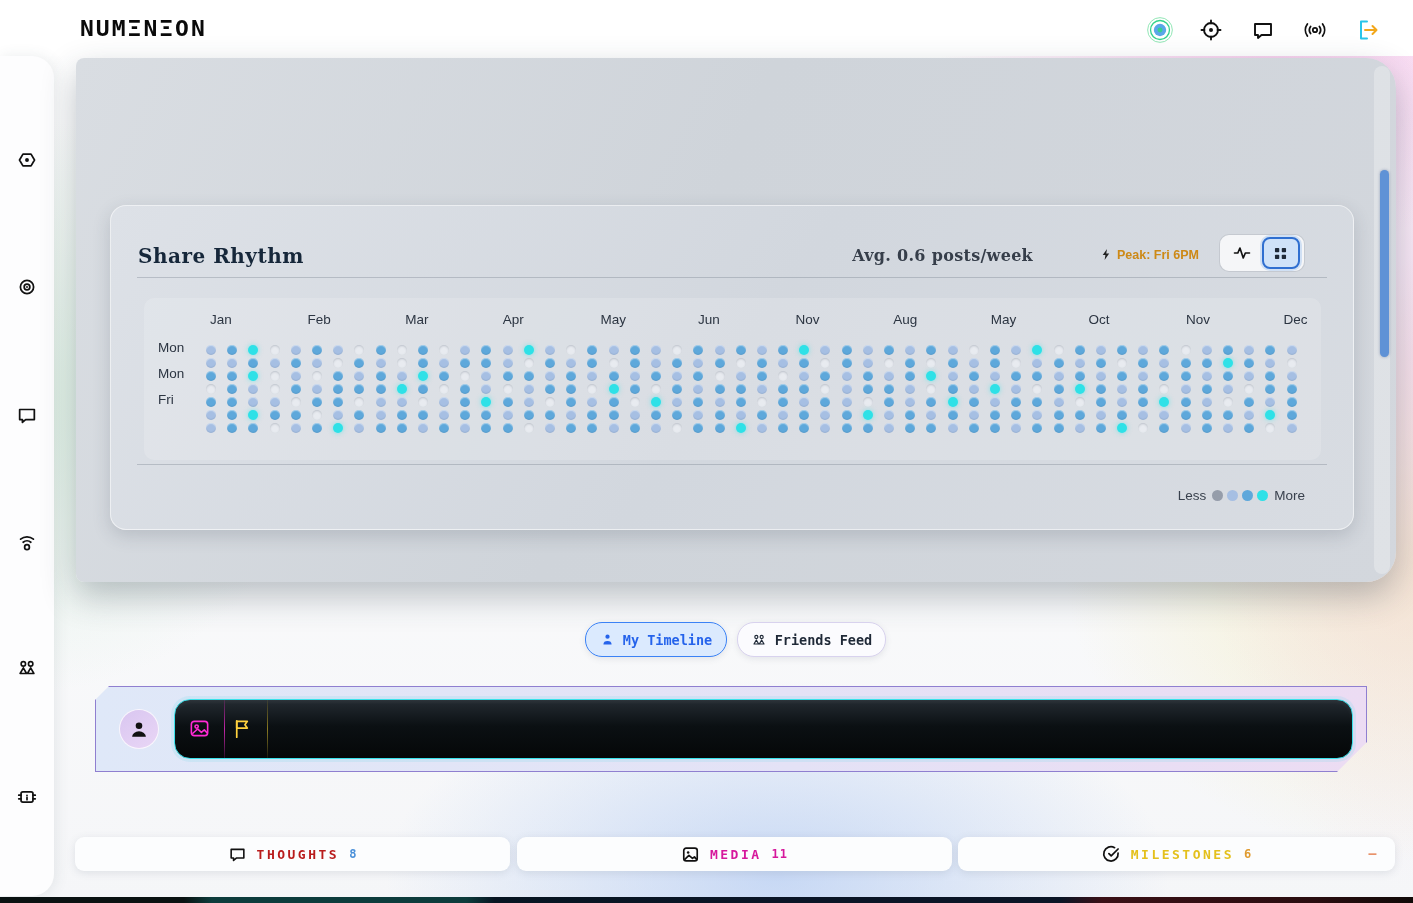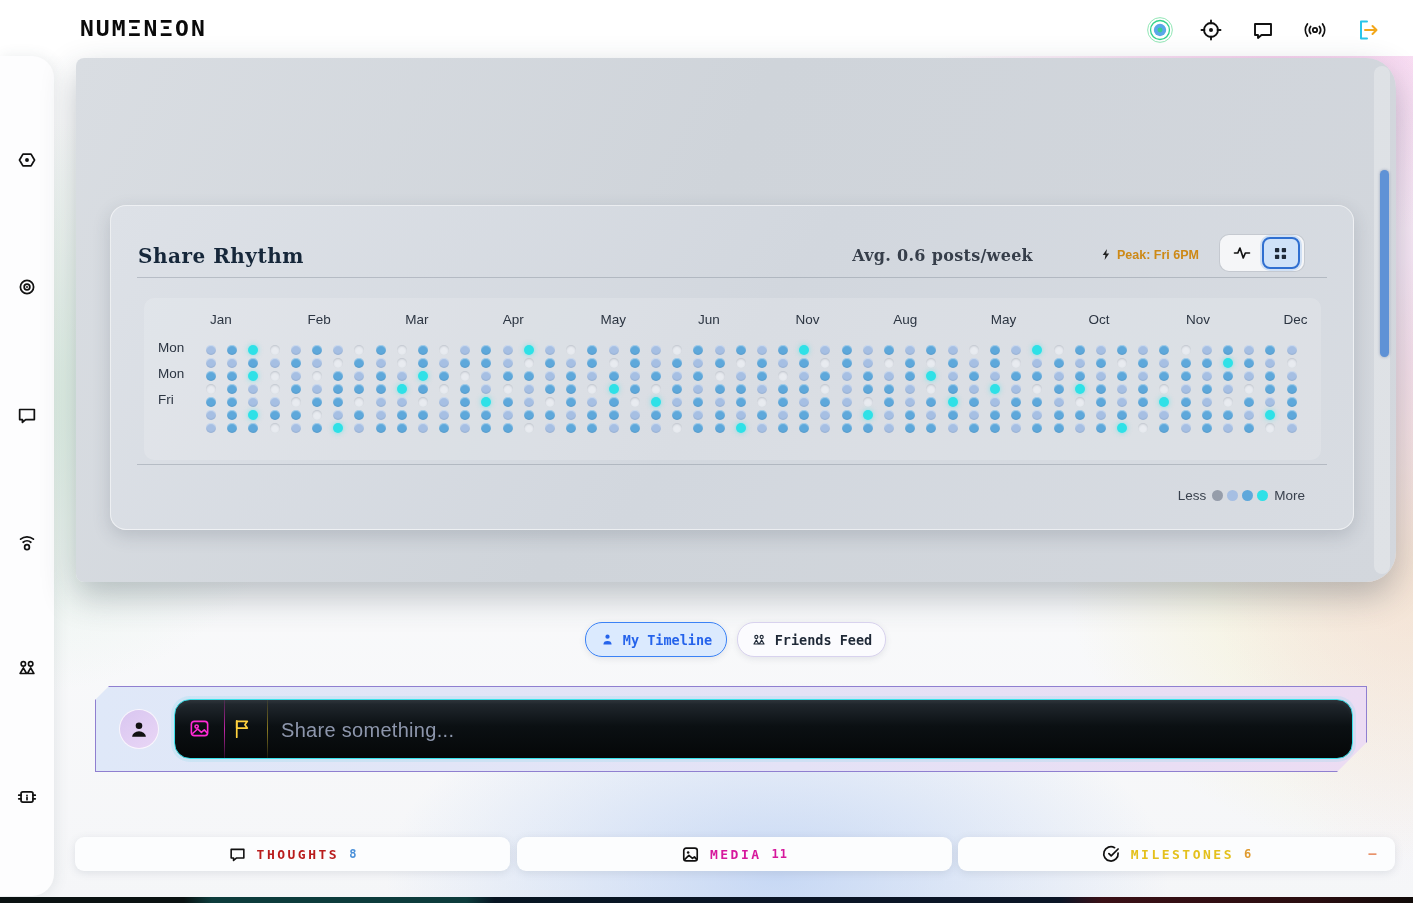--- a/index.html
+++ b/index.html
@@ -659,21 +659,20 @@
       </svg>
     </span>
     <span class="cdiv" id="cdiv1"></span>
     <span class="cicon" style="left:56px">
       <svg width="23" height="23" viewBox="0 0 24 24" fill="none" stroke="#ffd23e" stroke-width="1.8" stroke-linecap="round" stroke-linejoin="round">
         <path d="M6 21V4"></path>
         <path d="M6 4.5h11l-2.5 3.5L17 11.5H6z"></path>
       </svg>
     </span>
     <span class="cdiv" id="cdiv2"></span>
-    <input id="composer-input" type="text" placeholder="Share something..." style="">
   </div>
 </div>
 
 <div class="bcard" id="bcard-thoughts" style="left:75px;width:435px">
   <svg width="19" height="19" viewBox="0 0 24 24" fill="none" stroke="#111" stroke-width="2" stroke-linejoin="round">
     <path d="M4 5.5h16v11h-9.5L7 19.5v-3H4z"></path>
   </svg>
   <span class="blabel" style="color: #b91c1c;">THOUGHTS</span>
   <span class="bcount" style="color: rgb(74, 144, 217);">8</span>
 </div>

